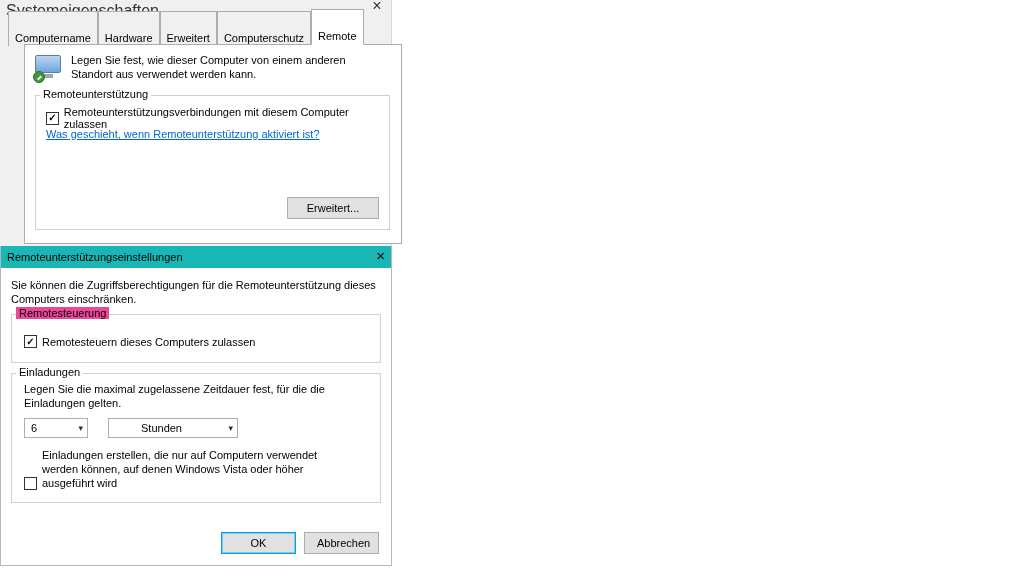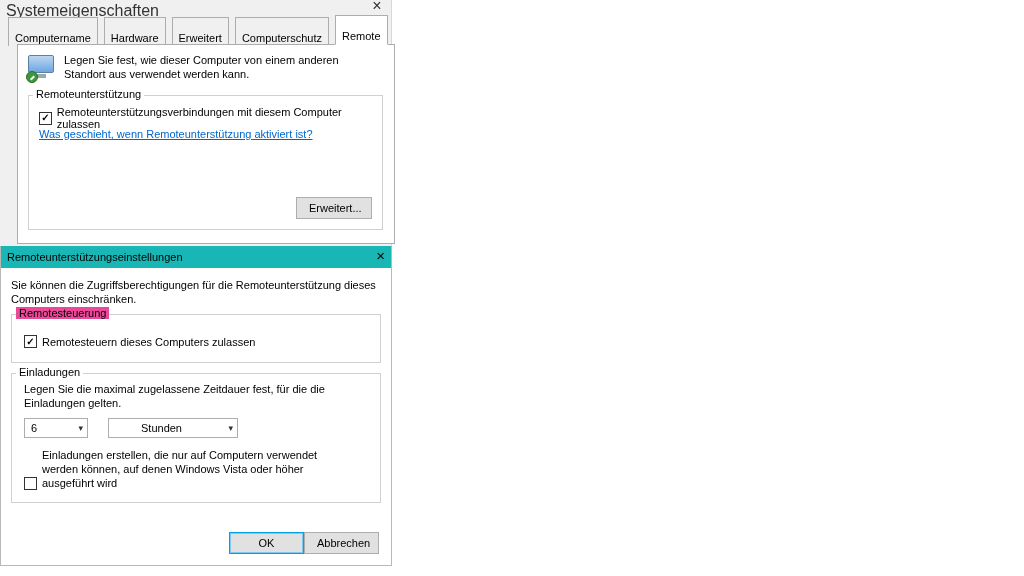--- a/index.html
+++ b/index.html
@@ -45,36 +45,36 @@
     position: absolute;
     left: 8px;
     top: 25px;
     display: flex;
     align-items: flex-end;
     height: 20px;
   }
   .tab {
     border: 1px solid #adadad;
     border-bottom: none;
-    padding: 14px 6px 2px 6px;
+    padding: 20px 6px 2px 6px;
     background: #f0f0f0;
-    margin-right: 6px;
+    margin-right: 0px;
     font-size: 11px;
     position: relative;
     top: 1px;
   }
   .tab.active {
     background: #ffffff;
     z-index: 2;
     top: 0;
     border-bottom: 1px solid #fff;
   }
   .tab-body {
     position: absolute;
-    left: 17px;
+    left: 24px;
     top: 44px;
     width: 378px;
     height: 200px;
     background: #ffffff;
     border: 1px solid #adadad;
     border-top: 1px solid #adadad;
   }
   .w1-row1 {
     position: absolute;
     left: 8px;
@@ -152,21 +152,21 @@
   }
   .btn {
     background: #e1e1e1;
     border: 1px solid #adadad;
     font-size: 11px;
     padding: 2px 12px;
     min-width: 75px;
     height: 22px;
     text-align: center;
   }
-  .btn.wide { width: 76px; margin-left: 45px; }
+  .btn.wide { width: 92px; margin-left: 45px; }
   .btn.highlight{ border:1px solid #00a2e0; box-shadow:0 0 0 1px #7cc9f1 inset;}
   .fs1-btn {
     position: absolute;
     right: 10px;
     bottom: 10px;
   }
 
   .window2 {
     position: absolute;
     left: 0;
@@ -237,20 +237,21 @@
   .select.sel-a { width: 64px; }
   .select.sel-b { width: 130px; padding-left: 32px; }
   .cb-row3 { display:flex; align-items:flex-end; }
   .cb-row3 .cb { margin-top:1px; }
   .cb-row3 .lbl { line-height:14px; width: 310px; }
   .btn-row {
     position: absolute;
     right: 12px;
     bottom: 10px;
     display: flex;
+    gap: 8px;
     margin-left: 12px;
   }
   .check {
     color:#000; font-weight:bold;
   }
 </style>
 </head>
 <body>
 
 <div class="window1">

